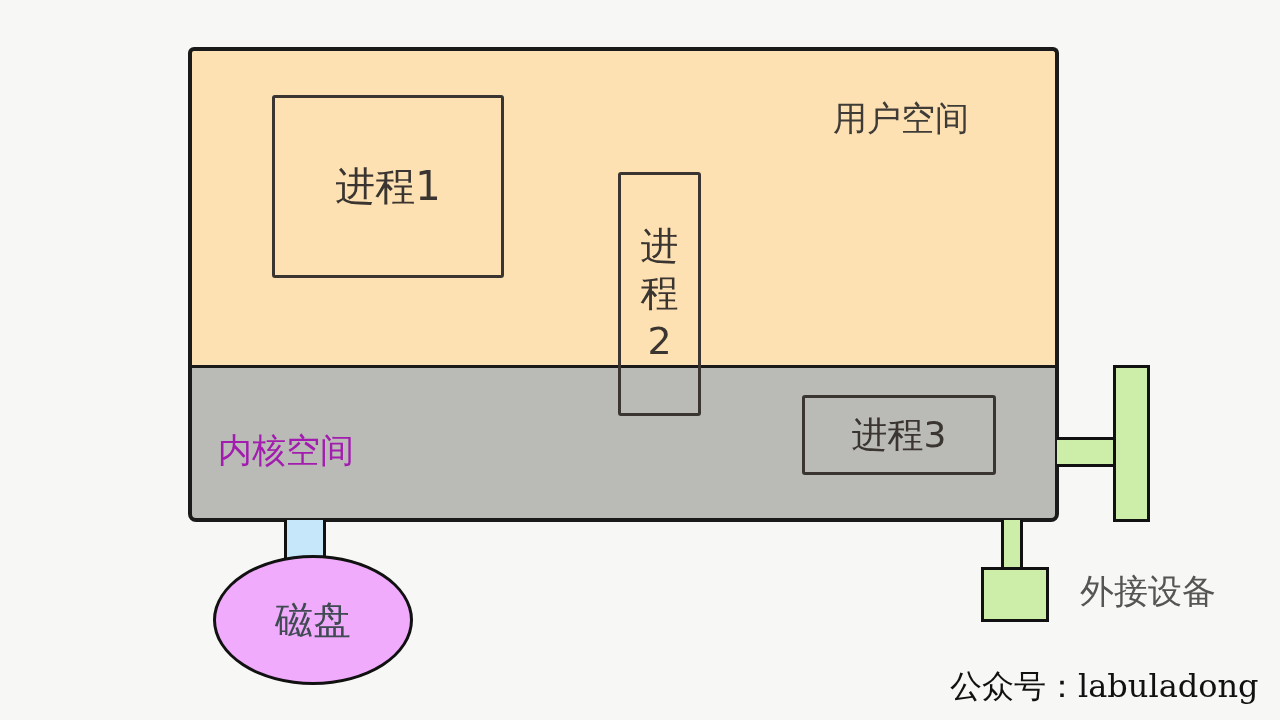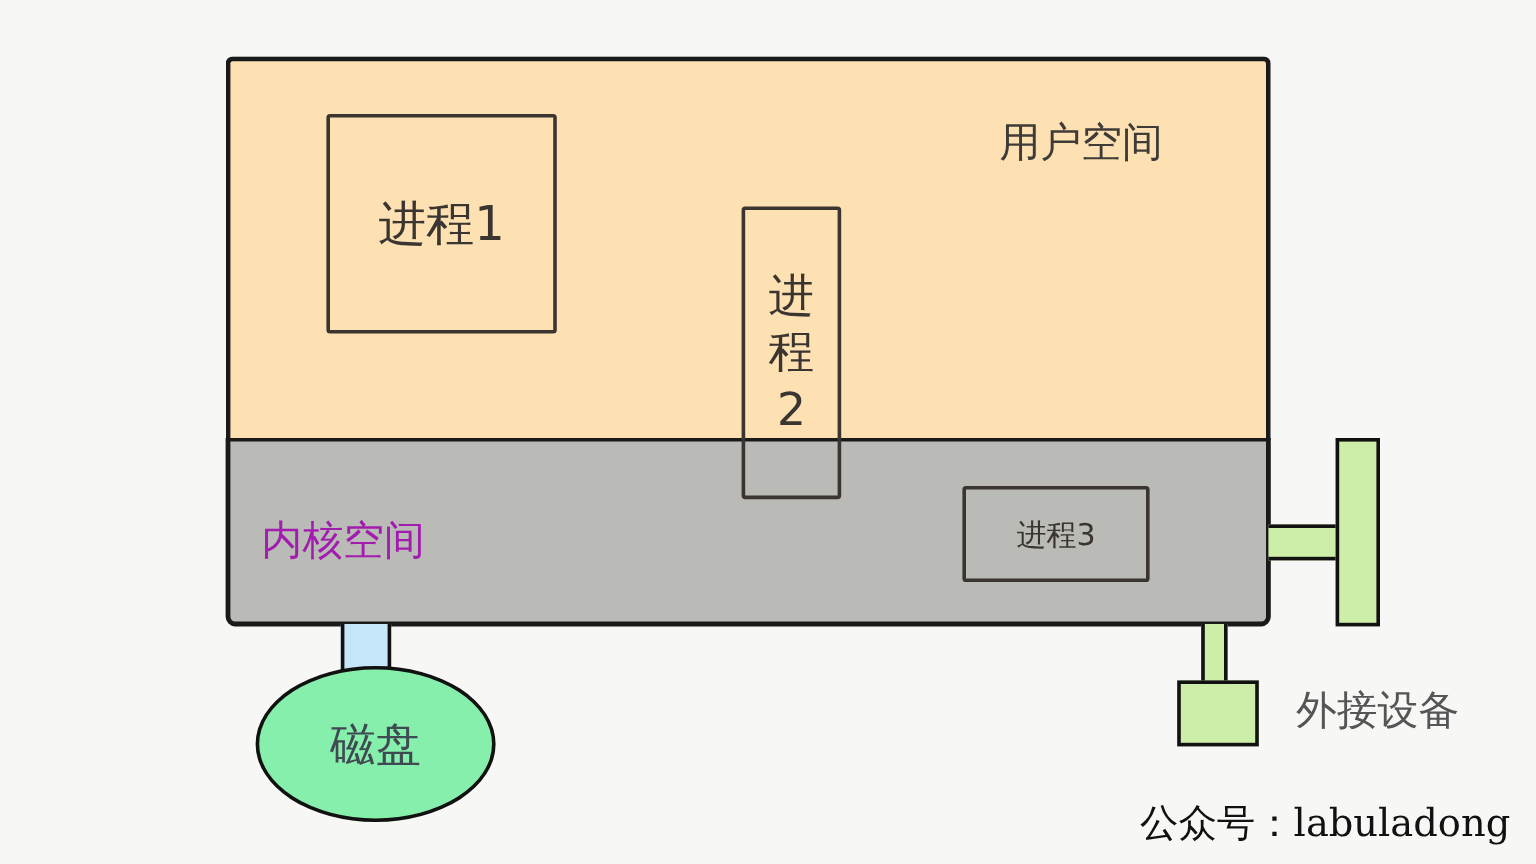--- a/index.html
+++ b/index.html
@@ -17,34 +17,34 @@
   .kernel-space {
     left: 188px; top: 365px; width: 871px; height: 157px;
     background: #babab6; border: 4px solid #1a1a1a; border-top: 3px solid #1a1a1a;
     border-radius: 0 0 8px 8px;
   }
   .box {
     border: 3px solid #3a3530; border-radius: 3px;
     display: flex; align-items: center; justify-content: center;
     color: #3a3530; font-size: 40px;
   }
-  .p1 { left: 272px; top: 95px; width: 192px; height: 183px; }
+  .p1 { left: 272px; top: 95px; width: 232px; height: 183px; }
   .p2 { left: 618px; top: 172px; width: 83px; height: 244px; flex-direction: column; font-size: 38px; line-height: 1.25; }
-  .p3 { left: 802px; top: 405px; width: 156px; height: 80px; font-size: 25px; }
+  .p3 { left: 802px; top: 395px; width: 194px; height: 80px; font-size: 36px; }
   .label { color: #3f3b37; font-size: 34px; white-space: nowrap; text-align: center; }
   .user-label { left: 833px; top: 96px; }
   .kernel-label { left: 218px; top: 428px; color: #a21caf; }
   .device-label { left: 1080px; top: 569px; color: #555; font-size: 34px; }
   .disk-neck {
     left: 284px; top: 520px; width: 42px; height: 46px;
     background: #c6e6fa; border-left: 3px solid #111; border-right: 3px solid #111;
   }
   .disk {
     left: 213px; top: 555px; width: 200px; height: 130px;
-    background: #86efac; border: 3px solid #111; border-radius: 50%;
+    background: #f0abfc; border: 3px solid #111; border-radius: 50%;
     display: flex; align-items: center; justify-content: center;
     color: #3f4a52; font-size: 38px;
   }
   .dev1-stem {
     left: 1057px; top: 437px; width: 60px; height: 30px;
     background: #cdeea8; border-top: 3px solid #111; border-bottom: 3px solid #111;
   }
   .dev1-bar {
     left: 1113px; top: 365px; width: 37px; height: 157px;
     background: #cdeea8; border: 3px solid #111;

